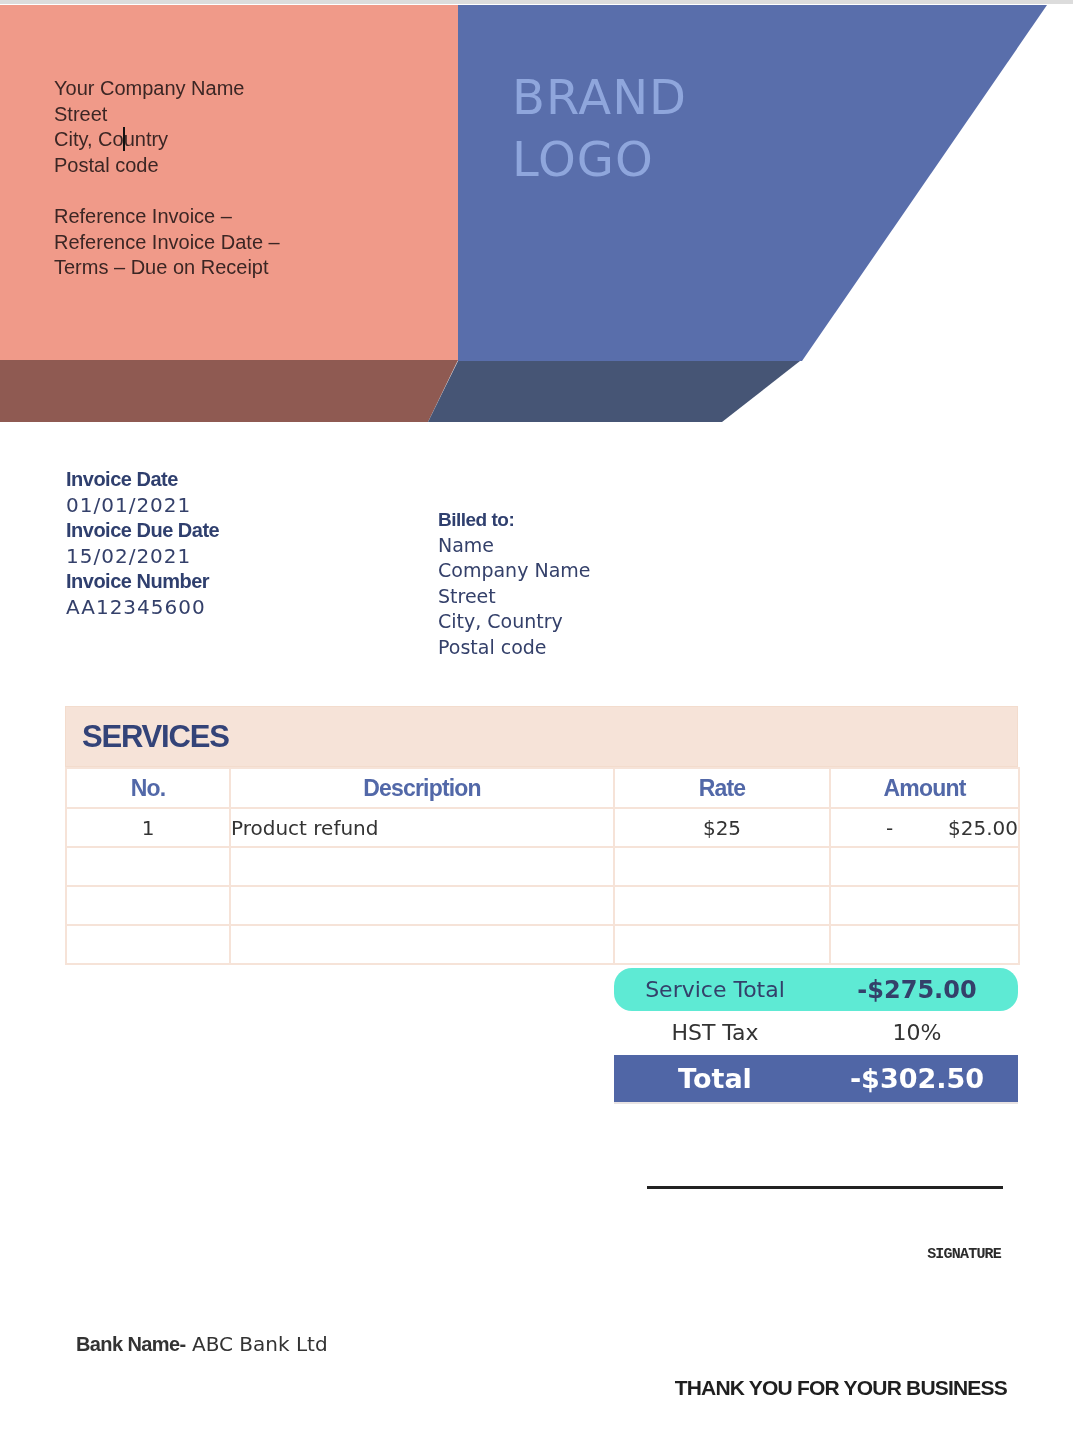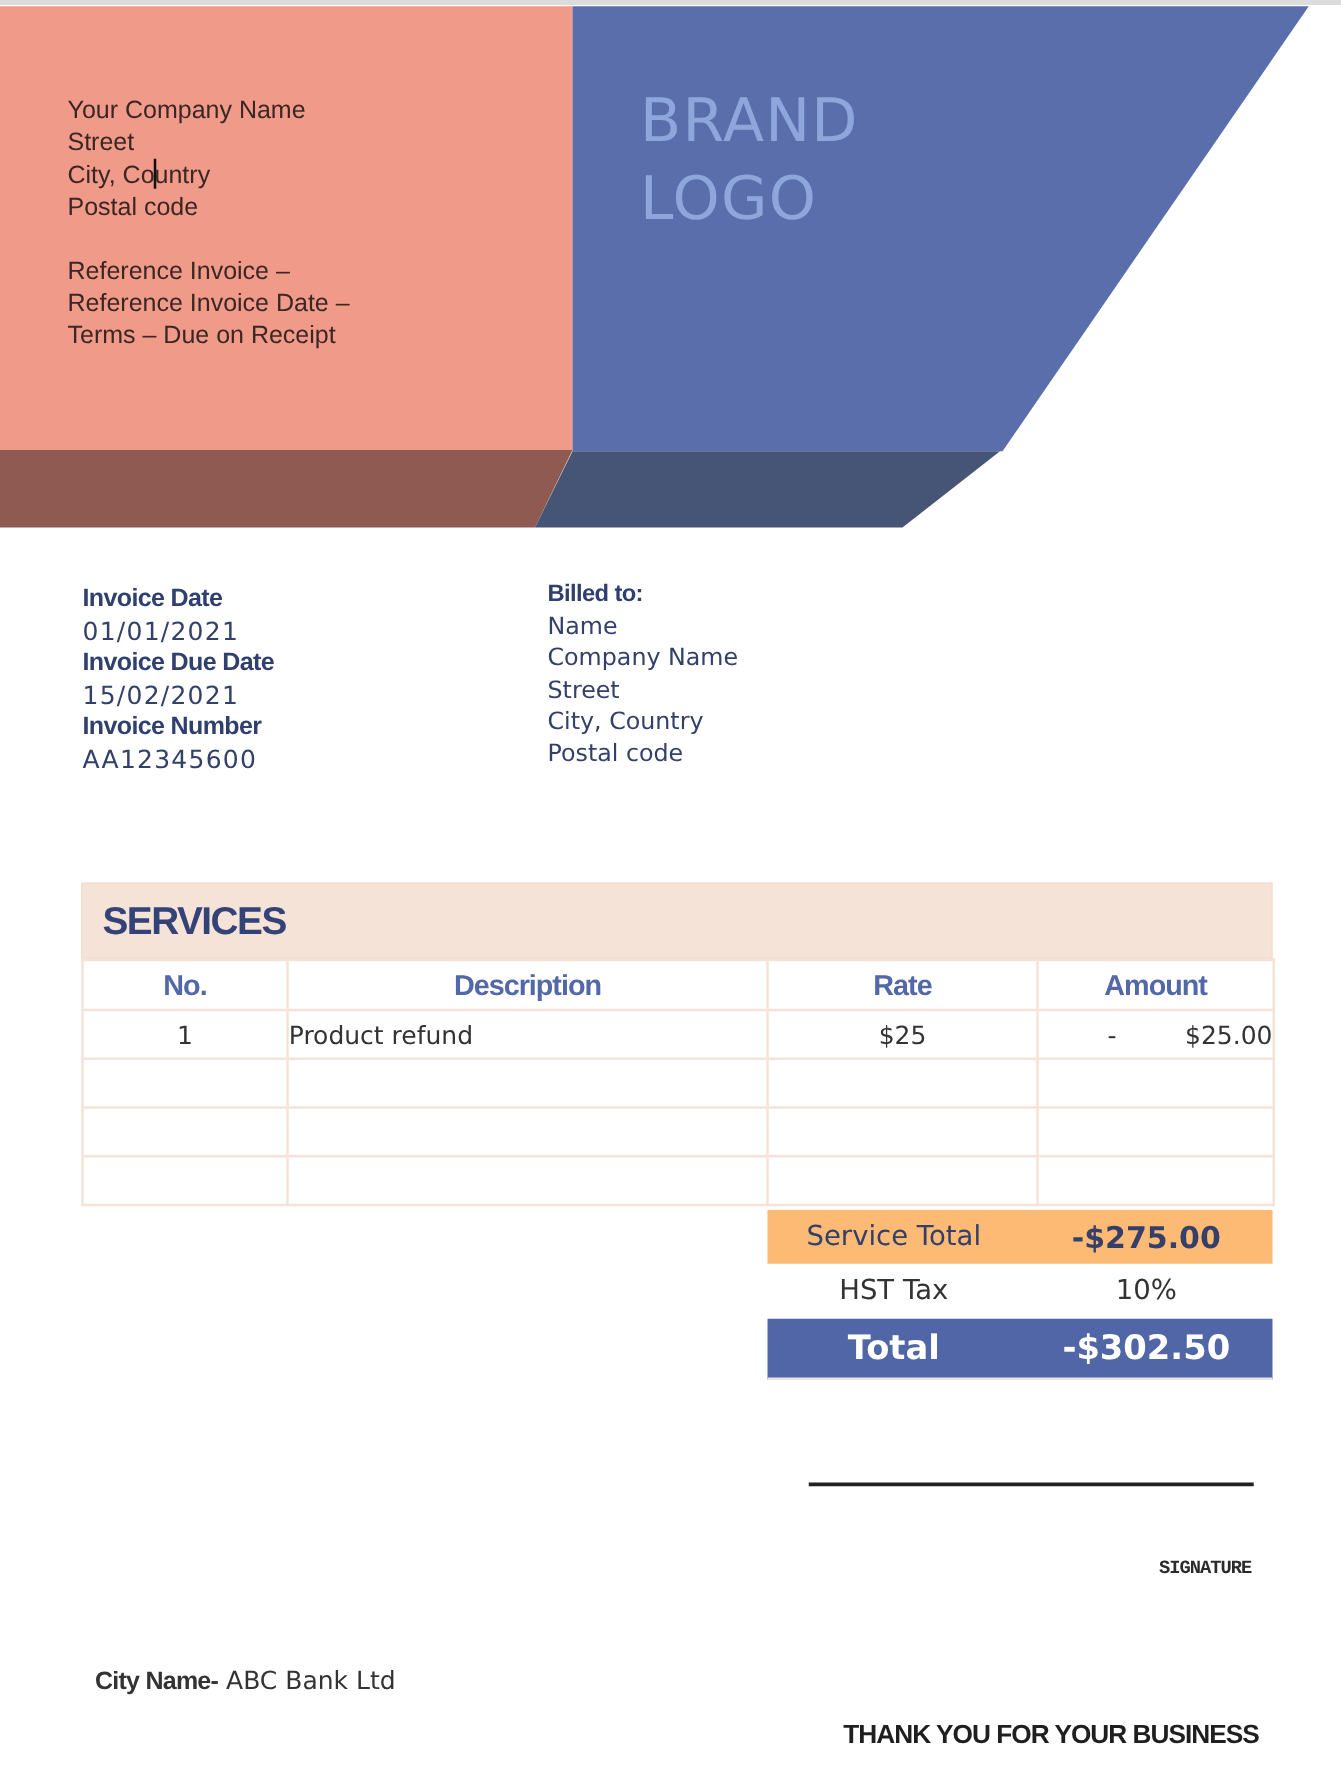--- a/index.html
+++ b/index.html
@@ -10,39 +10,39 @@
   .addr { position: absolute; left: 54px; top: 76px; font-family: "Liberation Sans", sans-serif;
           font-size: 20px; line-height: 25.5px; color: #3b2624; }
   .addr .gap { height: 26px; }
   .cursor { display: inline-block; width: 2px; height: 24px; background: #111; vertical-align: -5px; margin: 0 -1px; }
   .brand { position: absolute; left: 512px; top: 66px; font-family: "DejaVu Sans", sans-serif;
            font-size: 48px; line-height: 62px; color: #8fa6dc; letter-spacing: 1px; }
   .meta { position: absolute; left: 66px; top: 467px; font-size: 20px; line-height: 25.5px; }
   .meta .lbl { font-family: "Liberation Sans", sans-serif; font-weight: bold; color: #2f3f6e; letter-spacing: -0.5px; }
   .meta .val { color: #34406a; letter-spacing: 1px; }
   .billed { position: absolute; left: 438px; top: 463px; font-size: 19px; line-height: 25.5px; color: #34406a; }
-  .billed .lbl { font-family: "Liberation Sans", sans-serif; font-weight: bold; color: #2f3f6e; letter-spacing: -0.5px; }
+  .billed .lbl { font-family: "Liberation Sans", sans-serif; font-weight: bold; color: #2f3f6e; letter-spacing: -0.5px; margin-top: 44px; }
   .services { position: absolute; left: 65px; top: 706px; width: 953px; }
   .svc-head { background: #f6e3d8; height: 61px; border: 1px solid #f3dccd; box-sizing: border-box;
               padding-left: 16px; display: flex; align-items: center; }
   .svc-head span { font-family: "Liberation Sans", sans-serif; font-weight: bold; font-size: 31px;
                    color: #334378; letter-spacing: -1.2px; }
   table.svc { border-collapse: collapse; width: 953px; table-layout: fixed; }
   table.svc td, table.svc th { border: 2px solid #f6e3d8; height: 37px; padding: 0; font-size: 20px; }
   table.svc th { font-family: "Liberation Sans", sans-serif; font-weight: bold; color: #5268a8;
                  font-size: 23px; letter-spacing: -0.8px; height: 38px; }
   table.svc td { color: #333; }
   td.c { text-align: center; }
   td.l { padding-left: 10px; }
   td.amt { text-align: right; padding-right: 22px; }
   td.amt .dash { float: left; padding-left: 55px; }
   .totals { position: absolute; left: 614px; top: 968px; width: 404px; }
   .trow { display: flex; height: 43px; align-items: center; }
   .trow .k, .trow .v { width: 50%; text-align: center; }
-  .trow.st { background: #fdba74; }
+  .trow.st { background: #5eead4; border-radius: 18px; }
   .trow.st .k { font-size: 22px; color: #34406a; }
   .trow.st .v { font-size: 24px; font-weight: bold; color: #34406a; }
   .trow.tax .k, .trow.tax .v { font-size: 22px; color: #333; }
   .trow.tot { background: #5066a6; height: 47px; margin-top: 1px; border-bottom: 2px solid #e8e3e3; }
   .trow.tot .k, .trow.tot .v { color: #fff; font-size: 27px; font-weight: bold; }
   .sigline { position: absolute; left: 647px; top: 1186px; width: 356px; height: 3px; background: #222; }
   .sig { position: absolute; right: 72px; top: 1210px; text-align: right; color: #2b2b2b; }
   .sig .title { font-family: Liberation Mono, monospace; font-weight: bold; font-size: 15px; letter-spacing: -0.8px; margin-top: 36px; }
   .sig .nm { margin-top: 12px; font-family: "Liberation Sans", sans-serif; font-weight: bold; font-size: 19px; line-height: 25px; }
   .bank { position: absolute; left: 76px; top: 1331px; font-size: 20px; line-height: 27px; color: #333; }
@@ -156,16 +156,16 @@
     <div class="v">-$302.50</div>
   </div>
 </div>
 
 <div class="sigline"></div>
 <div class="sig">
   <div class="title">SIGNATURE</div>
 </div>
 
 <div class="bank">
-  <div><b>City Name-</b><span> ABC Bank Ltd</span></div>
+  <div><b>Bank Name-</b><span> ABC Bank Ltd</span></div>
 </div>
 
 <div class="thanks">THANK YOU FOR YOUR BUSINESS</div>
 
 </body></html>

